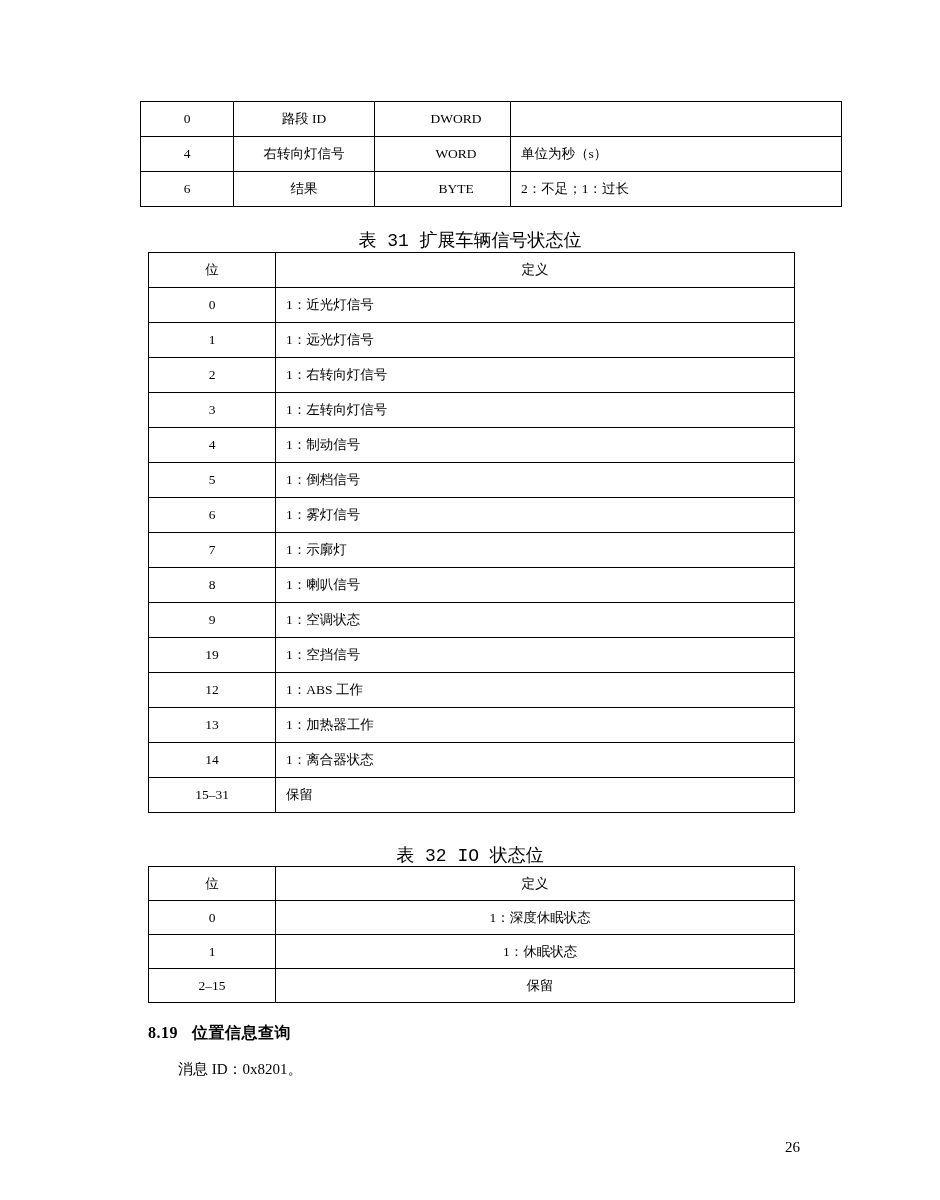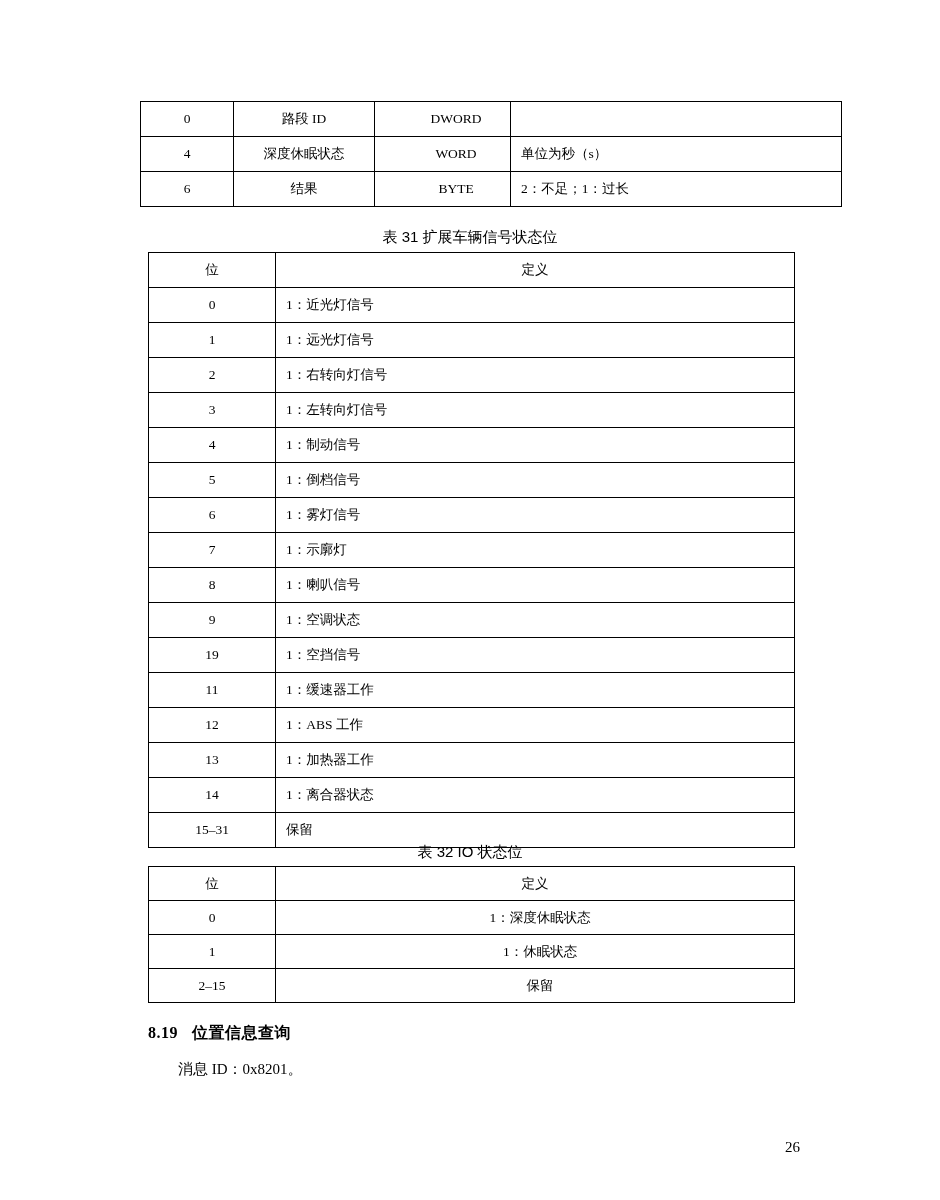--- a/index.html
+++ b/index.html
@@ -48,22 +48,22 @@
   .tbl-top .c-off  { width: 92px;  text-align: center; }
   .tbl-top .c-desc { width: 140px; text-align: center; }
   .tbl-top .c-type { width: 108px; text-align: center; padding-left: 27px; }
   .tbl-top .c-note { width: 320px; text-align: left; padding-left: 10px; }
 
   
   .caption {
     position: absolute;
     width: 940px;
     text-align: center;
-    font-size: 15px;
-    font-family: Liberation Sans, sans-serif;
+    font-size: 18px;
+    font-family: Liberation Mono, monospace;
   }
   .cap-31 { top: 228px; }
   .cap-32 { top: 843px; }
 
   
   .tbl-31 {
     position: absolute;
     left: 148px;
     top: 252px;
     width: 644px;
@@ -126,21 +126,21 @@
   <table class="tbl-top">
     <tbody>
       <tr>
         <td class="c-off">0</td>
         <td class="c-desc">路段 ID</td>
         <td class="c-type">DWORD</td>
         <td class="c-note"></td>
       </tr>
       <tr>
         <td class="c-off">4</td>
-        <td class="c-desc">深度休眠状态</td>
+        <td class="c-desc">右转向灯信号</td>
         <td class="c-type">WORD</td>
         <td class="c-note">单位为秒（s）</td>
       </tr>
       <tr>
         <td class="c-off">6</td>
         <td class="c-desc">结果</td>
         <td class="c-type">BYTE</td>
         <td class="c-note">2：不足；1：过长</td>
       </tr>
     </tbody>
@@ -192,24 +192,20 @@
         </tr>
       <tr>
           <td class="c-bit">9</td>
           <td class="c-def">1：空调状态</td>
         </tr>
       <tr>
           <td class="c-bit">19</td>
           <td class="c-def">1：空挡信号</td>
         </tr>
       <tr>
-          <td class="c-bit">11</td>
-          <td class="c-def">1：缓速器工作</td>
-        </tr>
-      <tr>
           <td class="c-bit">12</td>
           <td class="c-def">1：ABS 工作</td>
         </tr>
       <tr>
           <td class="c-bit">13</td>
           <td class="c-def">1：加热器工作</td>
         </tr>
       <tr>
           <td class="c-bit">14</td>
           <td class="c-def">1：离合器状态</td>

